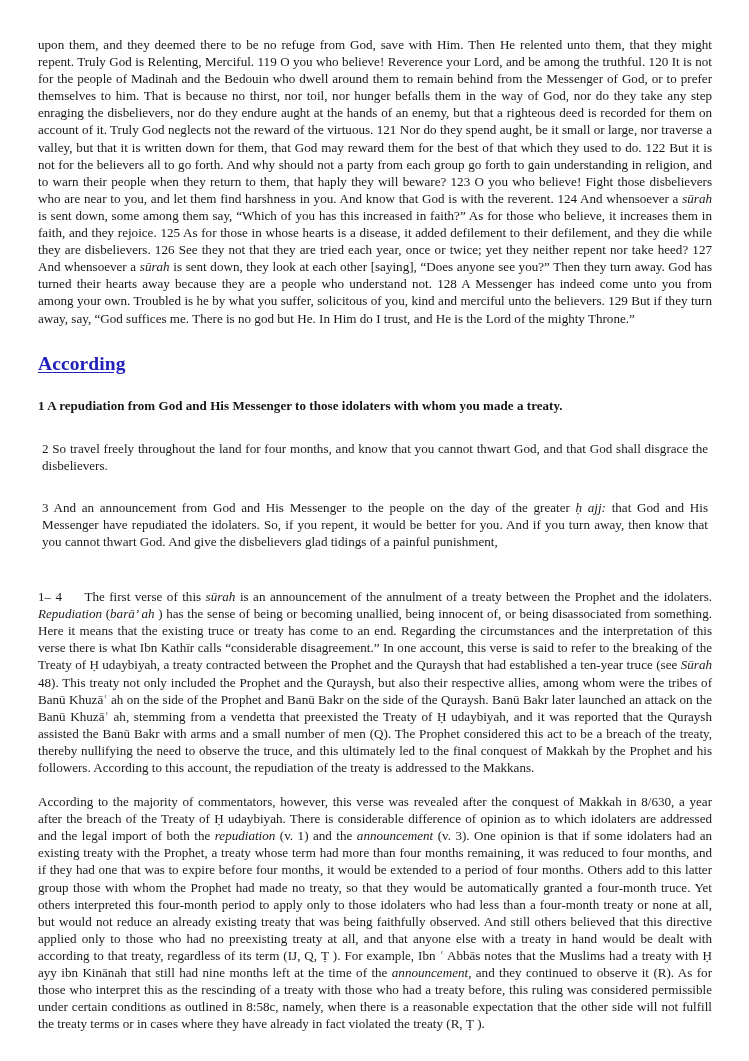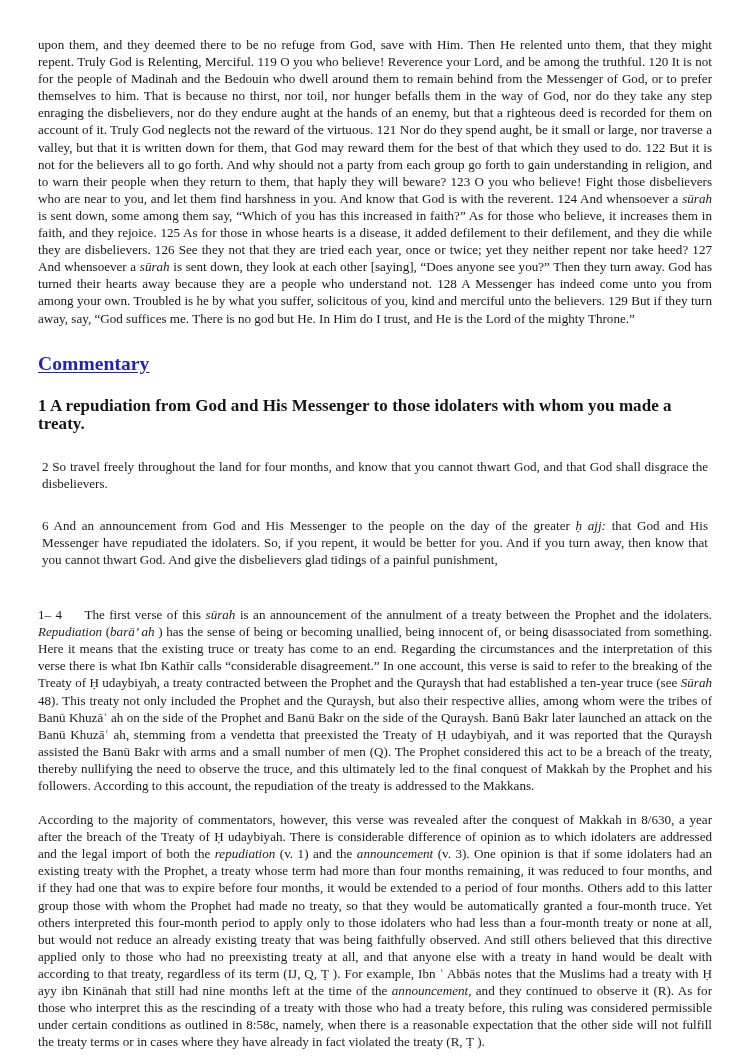--- a/index.html
+++ b/index.html
@@ -52,21 +52,21 @@
     font-weight: bold;
     color: #2222bb;
     letter-spacing: 0.1px;
   }
   h2.commentary span.u {
     text-decoration: underline;
     text-underline-offset: 2px;
   }
   h3.verse-heading {
     margin: 0;
-    font-size: 17px;
+    font-size: 13px;
     line-height: 18px;
     font-weight: bold;
     color: #141414;
     letter-spacing: 0.05px;
   }
   p.verse {
     margin: 4px;
     font-size: 13.1px;
     line-height: 17.1px;
     text-align: justify;
@@ -86,39 +86,39 @@
 <div class="page">
 
   <div class="block">
     <p class="body quran">
       <span>upon them, and they deemed there to be no refuge from God, save with Him. Then He relented unto them, that they might repent. Truly God is Relenting, Merciful. 119 O you who believe! Reverence your Lord, and be among the truthful. 120 It is not for the people of Madinah and the Bedouin who dwell around them to remain behind from the Messenger of God, or to prefer themselves to him. That is because no thirst, nor toil, nor hunger befalls them in the way of God, nor do they take any step enraging the disbelievers, nor do they endure aught at the hands of an enemy, but that a righteous deed is recorded for them on account of it. Truly God neglects not the reward of the virtuous. 121 Nor do they spend aught, be it small or large, nor traverse a valley, but that it is written down for them, that God may reward them for the best of that which they used to do. 122 But it is not for the believers all to go forth. And why should not a party from each group go forth to gain understanding in religion, and to warn their people when they return to them, that haply they will beware? 123 O you who believe! Fight those disbelievers who are near to you, and let them find harshness in you. And know that God is with the reverent. 124 And whensoever a </span><i>sūrah</i><span> is sent down, some among them say, “Which of you has this increased in faith?” As for those who believe, it increases them in faith, and they rejoice. 125 As for those in whose hearts is a disease, it added defilement to their defilement, and they die while they are disbelievers. 126 See they not that they are tried each year, once or twice; yet they neither repent nor take heed? 127 And whensoever a </span><i>sūrah</i><span> is sent down, they look at each other [saying], “Does anyone see you?” Then they turn away. God has turned their hearts away because they are a people who understand not. 128 A Messenger has indeed come unto you from among your own. Troubled is he by what you suffer, solicitous of you, kind and merciful unto the believers. 129 But if they turn away, say, “God suffices me. There is no god but He. In Him do I trust, and He is the Lord of the mighty Throne.”</span>
     </p>
   </div>
 
   <div class="spacer-xl"></div>
 
-  <h2 class="commentary"><span class="u">Commentary</span></h2>
+  <h2 class="commentary"><span class="u">According</span></h2>
 
   <div class="spacer-lg"></div>
 
   <div class="block">
     <h3 class="verse-heading">1 A repudiation from God and His Messenger to those idolaters with whom you made a treaty.</h3>
   </div>
 
   <div class="spacer-lg"></div>
 
   <div class="block">
     <p class="verse">2 So travel freely throughout the land for four months, and know that you cannot thwart God, and that God shall disgrace the disbelievers.</p>
   </div>
 
   <div class="spacer-md"></div>
 
   <div class="block">
     <p class="verse">
-      <span>6 And an announcement from God and His Messenger to the people on the day of the greater </span><i>ḥ ajj:</i><span> that God and His Messenger have repudiated the idolaters. So, if you repent, it would be better for you. And if you turn away, then know that you cannot thwart God. And give the disbelievers glad tidings of a painful punishment,</span>
+      <span>3 And an announcement from God and His Messenger to the people on the day of the greater </span><i>ḥ ajj:</i><span> that God and His Messenger have repudiated the idolaters. So, if you repent, it would be better for you. And if you turn away, then know that you cannot thwart God. And give the disbelievers glad tidings of a painful punishment,</span>
     </p>
   </div>
 
   <div class="spacer-md"></div>
 
 
   <div class="spacer-md"></div>
 
   <div class="block">
     <p class="commentary-para">

